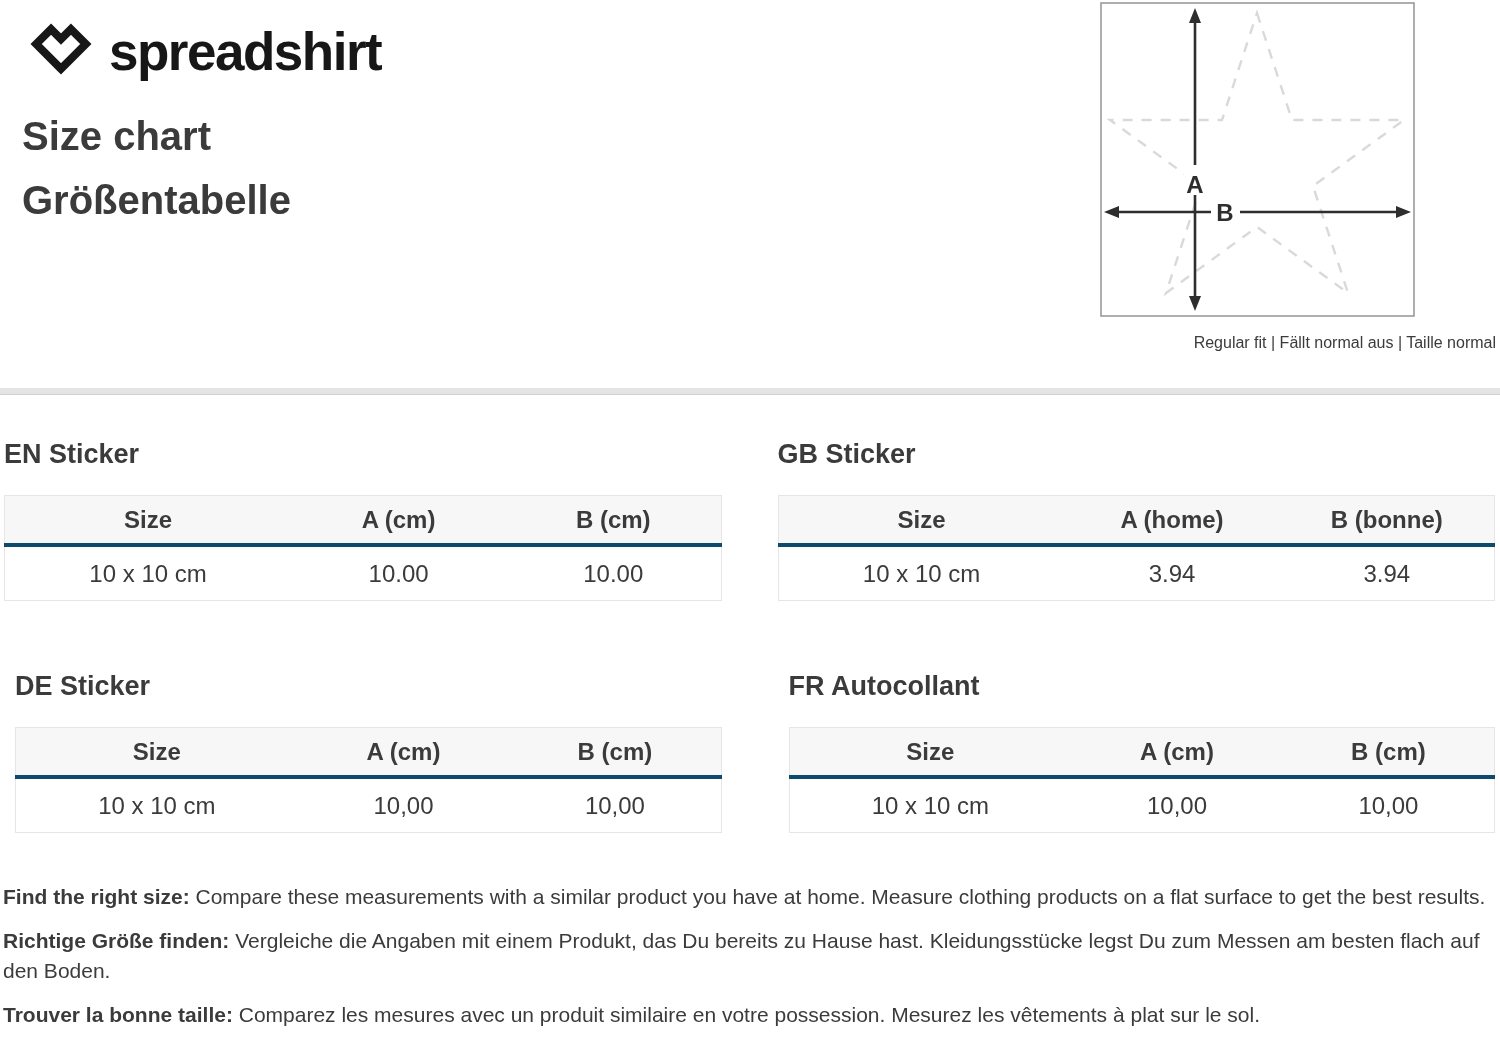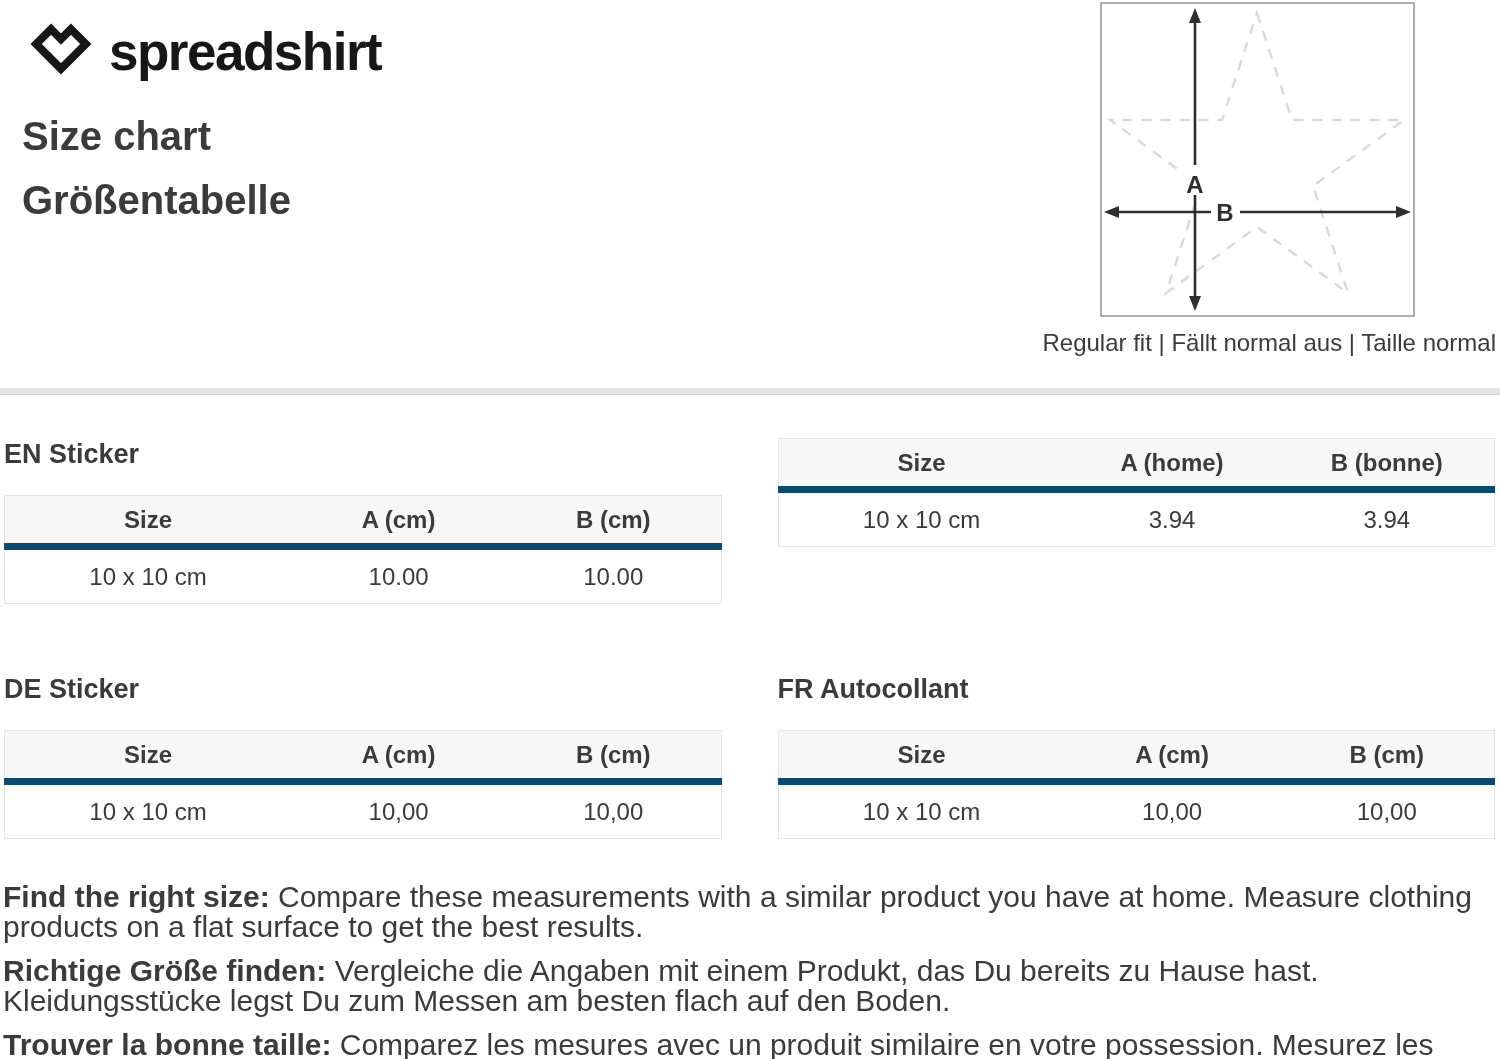--- a/index.html
+++ b/index.html
@@ -24,52 +24,52 @@
 
   
   .titles { position: absolute; top: 104px; left: 22px; }
   .title { font-size: 40px; font-weight: 700; line-height: 64px; color: #3b3b3b; }
 
   
   .diagram { position: absolute; top: 2px; left: 1100px; width: 315px; height: 315px; }
   .diagram text { font-family: "Liberation Sans", "DejaVu Sans", sans-serif; font-weight: 700; font-size: 24px; fill: #2e2e2e; }
   .caption {
     position: absolute; top: 329px; right: 4px;
-    font-size: 24px; color: #3b3b3b; text-align: right; line-height: 27px;
+    font-size: 16px; color: #3b3b3b; text-align: right; line-height: 27px;
   }
 
   
   .divider {
     position: absolute; top: 388px; left: 0; right: 0;
     height: 6px; background: #e4e4e4; border-bottom: 1px solid #cfcfcf;
   }
 
   
   .tables {
     position: absolute; top: 438px; left: 4px; width: 1491px;
     display: grid; grid-template-columns: 1fr 1fr; column-gap: 56px;
   }
-  .table-block:nth-child(n+3) { margin-top: 69px; }
+  .table-block:nth-child(n+3) { margin-top: 69px; margin-left: 11px; }
   .table-block h2 {
     margin: 0 0 25px 0;
     font-size: 27px; font-weight: 700; line-height: 32px; color: #3b3b3b;
   }
   table {
     width: 100%; border-collapse: collapse;
     font-size: 24px; color: #3b3b3b;
     border: 1px solid #e6e6e6;
   }
-  thead tr { background: #f7f7f7; border-bottom: 7px solid #0c4a6e; padding-left: 23px; }
+  thead tr { background: #f7f7f7; border-bottom: 4px solid #0c4a6e; padding-left: 23px; }
   th { font-weight: 700; height: 47px; text-align: center; padding: 0; }
   td { height: 53px; text-align: center; padding: 0; }
   col.c1 { width: 40%; } col.c2 { width: 30%; } col.c3 { width: 30%; }
 
   
   .notes { position: absolute; top: 882px; left: 3px; width: 1492px; }
-  .notes p { margin: 0 0 14px 0; font-size: 30px; line-height: 30px; color: #3b3b3b; }
+  .notes p { margin: 0 0 14px 0; font-size: 21px; line-height: 30px; color: #3b3b3b; }
   .notes strong { font-weight: 700; color: #3b3b3b; }
 </style>
 </head>
 <body>
 
 <div class="page">
 
   <div class="logo">
     <svg viewBox="0 0 100 100" aria-hidden="true">
       <path d="M50 90 L10 50 L34 26 L50 42 L66 26 L90 50 Z" fill="none" stroke="#171717" stroke-width="13" stroke-linejoin="miter"></path>
@@ -127,20 +127,21 @@
           <tr>
             <td>10 x 10 cm</td>
             <td>10.00</td>
             <td>10.00</td>
           </tr>
         </tbody>
       </table>
     </section>
 
     <section class="table-block">
+      <h2>GB Sticker</h2>
       <table>
         <colgroup>
             <col class="c1">
             <col class="c2">
             <col class="c3">
           </colgroup>
         <thead>
           <tr>
             <th>Size</th>
             <th>A (home)</th>

